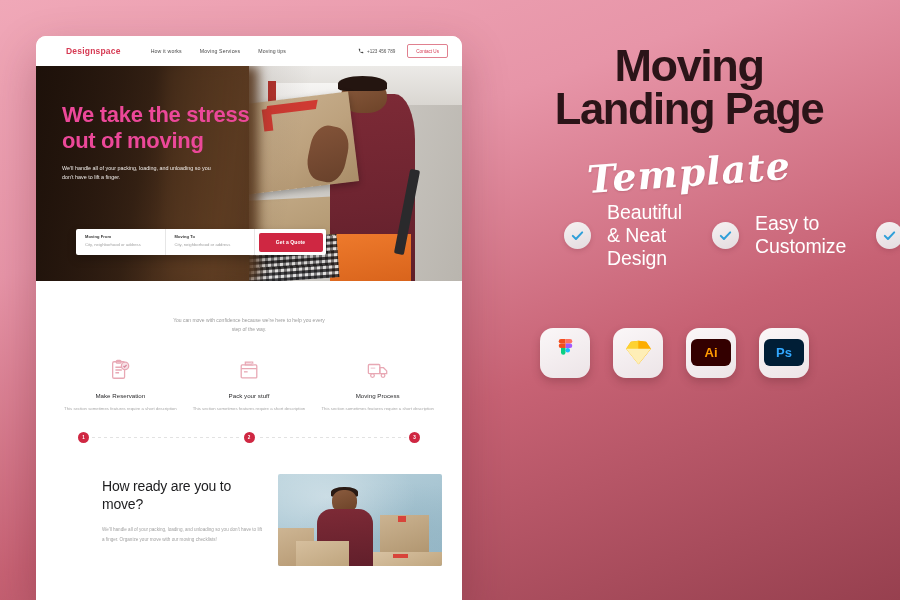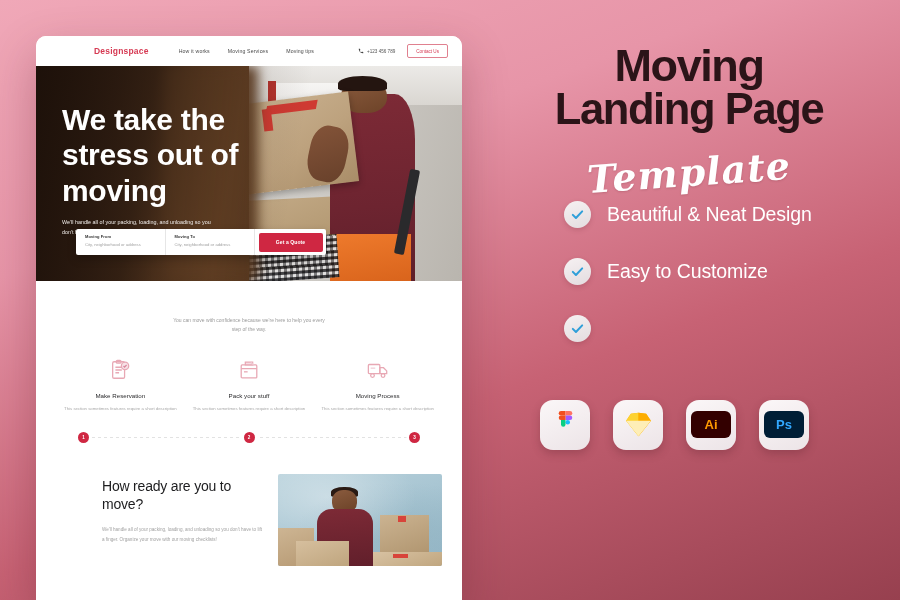--- a/index.html
+++ b/index.html
@@ -12,21 +12,21 @@
 
   
   #mockup{
     position:absolute; left:36px; top:36px; width:426px; height:564px;
     background:#ffffff; border-radius:10px 10px 0 0; overflow:hidden;
     box-shadow:0 18px 46px rgba(90,25,40,.30);
   }
 
   
   .nav{ height:30px; display:flex; align-items:center; padding:0 14px; background:#fff; }
-  .brand{ font-size:8.5px; font-weight:bold; color:#d63a53; letter-spacing:.2px; margin-left:44px;}
+  .brand{ font-size:8.5px; font-weight:bold; color:#d63a53; letter-spacing:.2px; margin-left:16px;}
   .nav-links{ display:flex; gap:18px; margin-left:30px; }
   .nav-links span{ font-size:5.2px; color:#4a4a4a; letter-spacing:.15px; }
   .nav-right{ margin-left:auto; display:flex; align-items:center; gap:12px; }
   .phone{ display:flex; align-items:center; gap:3px; font-size:4.6px; color:#555; }
   .phone-ico{ width:6px; height:6px; display:block; }
   .contact-btn{
     border:0.7px solid #e0808f; color:#d63a53; font-size:4.6px;
     padding:3.4px 8px; border-radius:2px; background:#fff; white-space:nowrap;
   }
 
@@ -70,21 +70,21 @@
       background:#2a2a2c; transform:rotate(11deg); border-radius:2px; }
   .hero-photo .plaid{ position:absolute; left:44%; top:80%; width:27%; height:20%;
       background:
         repeating-linear-gradient(0deg,rgba(40,40,44,.85) 0 3px,rgba(235,235,235,.9) 3px 6px),
         repeating-linear-gradient(90deg,rgba(40,40,44,.55) 0 3px,rgba(235,235,235,.5) 3px 6px);
       background-blend-mode:multiply; transform:rotate(-4deg); }
   .hero-photo .vignette{ position:absolute; inset:0;
       background:linear-gradient(100deg,rgba(28,16,9,.92) 0%,rgba(36,22,13,.72) 26%,rgba(40,25,15,.10) 46%,rgba(0,0,0,0) 60%); }
 
   .hero-copy{ position:absolute; left:26px; top:36px; width:190px; z-index:4; }
-  .hero-h1{ color:#ffffff; font-size:30px; font-weight:bold; line-height:1.18; letter-spacing:-.3px; }
+  .hero-h1{ color:#ec4899; font-size:22px; font-weight:bold; line-height:1.18; letter-spacing:-.3px; }
   .hero-sub{ color:#f0ece9; font-size:5.4px; line-height:1.75; margin-top:10px; width:150px; }
 
   .searchbar{
     position:absolute; left:40px; bottom:26px; z-index:5;
     width:250px; height:26px; background:#fff; border-radius:2px;
     display:flex; align-items:stretch; box-shadow:0 4px 10px rgba(0,0,0,.22);
   }
   .sb-field{ flex:1; padding:5px 9px; border-right:.6px solid #e6e6e6; }
   .sb-label{ font-size:4px; font-weight:bold; color:#333; letter-spacing:.1px; }
   .sb-ph{ font-size:4.2px; color:#a2a2a2; margin-top:3px; }
@@ -150,21 +150,21 @@
             letter-spacing:-1.4px; }
   .pt-line.l3{ font-size:43.5px; }
   .script{
     position:absolute; left:0; right:0; top:150px; text-align:center;
     font-family:"DejaVu Serif", serif; font-style:italic; font-weight:bold;
     font-size:38px; color:#ffffff; letter-spacing:1px;
     transform:rotate(-4deg);
     text-shadow:0 1px 2px rgba(120,50,65,.25);
   }
 
-  .checks{ margin:70px 0 0 86px; display:flex; flex-direction:column; gap:30px; }
+  .checks{ margin:70px 0 0 86px; display:flex; flex-direction:row; gap:30px; }
   .chk{ display:flex; align-items:center; gap:16px; }
   .chk-ico{ width:27px; height:27px; border-radius:50%;
       background:linear-gradient(160deg,#f6f1f2,#e3dcdf);
       display:flex; align-items:center; justify-content:center;
       box-shadow:0 2px 5px rgba(110,40,55,.22); flex:none; }
   .chk-ico svg{ width:15px; height:15px; }
   .chk-t{ color:#fff; font-size:19.5px; letter-spacing:-.1px; }
 
   .apps{ margin:58px 0 0 62px; display:flex; gap:23px; }
   .app{ width:50px; height:50px; border-radius:13px;

